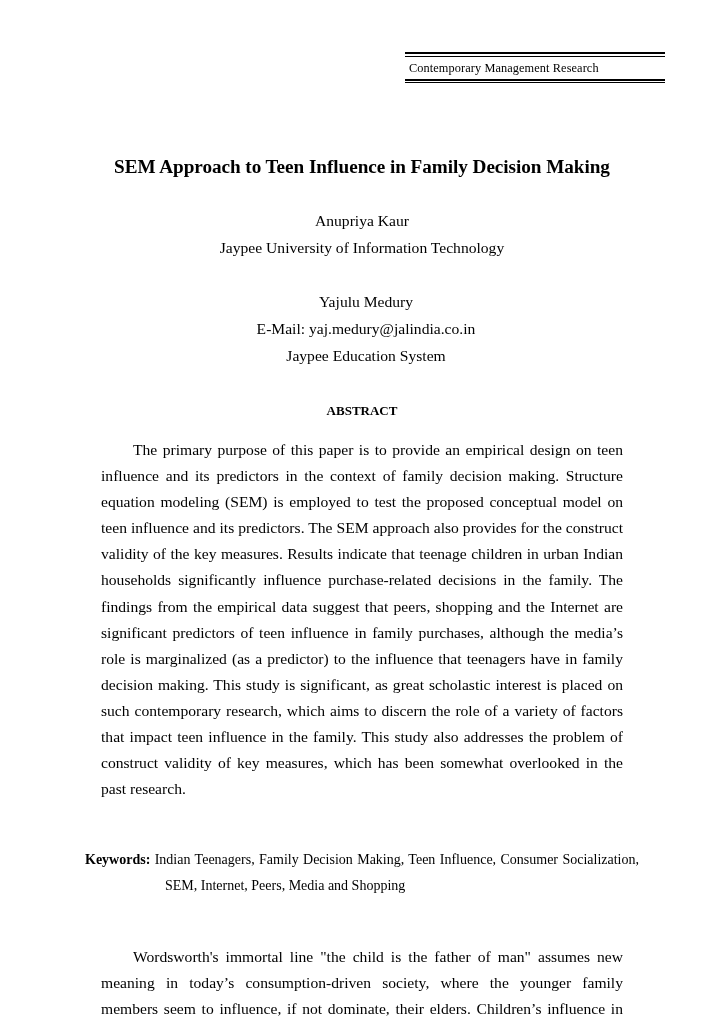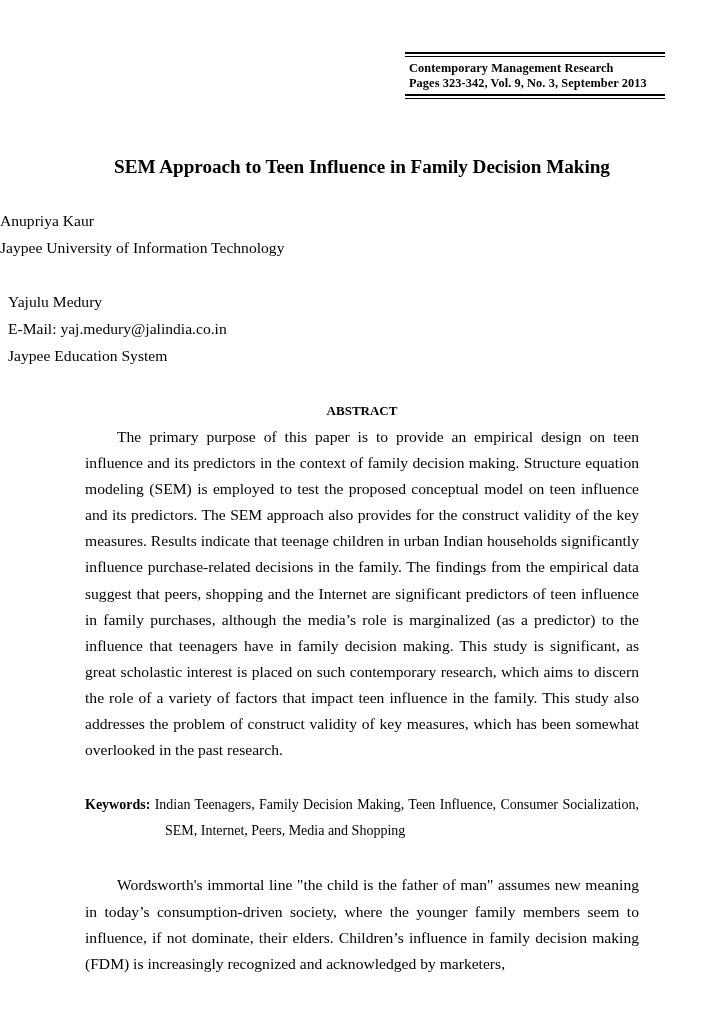--- a/index.html
+++ b/index.html
@@ -21,21 +21,20 @@
     overflow: hidden;
     box-sizing: border-box;
   }
 
   
   .journal-header {
     position: absolute;
     top: 52px;
     left: 405px;
     width: 260px;
-    font-weight: bold;
   }
   .rule-double {
     width: 100%;
     border-top: 2.2px solid #000;
     border-bottom: 1.1px solid #000;
     height: 1.6px;
     box-sizing: content-box;
   }
   .journal-lines {
     padding: 4px 0 3px 4px;
@@ -56,20 +55,21 @@
     font-weight: bold;
     letter-spacing: -0.05px;
   }
 
   
   .authors {
     position: absolute;
     top: 207px;
     left: 0;
     width: 724px;
+    text-align: center;
     font-size: 15.6px;
     line-height: 27px;
   }
   .author-block + .author-block { margin-top: 27px; padding-left: 8px; }
   .author-block div { white-space: nowrap; }
 
   
   .content {
     position: absolute;
     top: 400px;
@@ -77,21 +77,21 @@
     width: 554px;
   }
   .section-heading {
     text-align: center;
     font-weight: bold;
     font-size: 13px;
     line-height: 21px;
     margin: 0 0 3px 0;
   }
   p.body-text {
-    margin: 0;
+    margin: 16px;
     font-size: 15.6px;
     line-height: 26.1px;
     text-align: justify;
     text-justify: inter-word;
     text-indent: 32px;
     hyphens: none;
   }
 
   .keywords {
     margin: 0;
@@ -111,21 +111,20 @@
 </style>
 </head>
 <body>
 
 <div class="page">
 
   <div class="journal-header">
     <div class="rule-double"></div>
     <div class="journal-lines">
       <div>Contemporary Management Research</div>
-      <div>Pages 323-342, Vol. 9, No. 3, September 2013</div>
     </div>
     <div class="rule-double"></div>
   </div>
 
   <h1 class="paper-title">SEM Approach to Teen Influence in Family Decision Making</h1>
 
   <div class="authors">
     <div class="author-block">
       <div>Anupriya Kaur</div>
       <div>Jaypee University of Information Technology</div>

